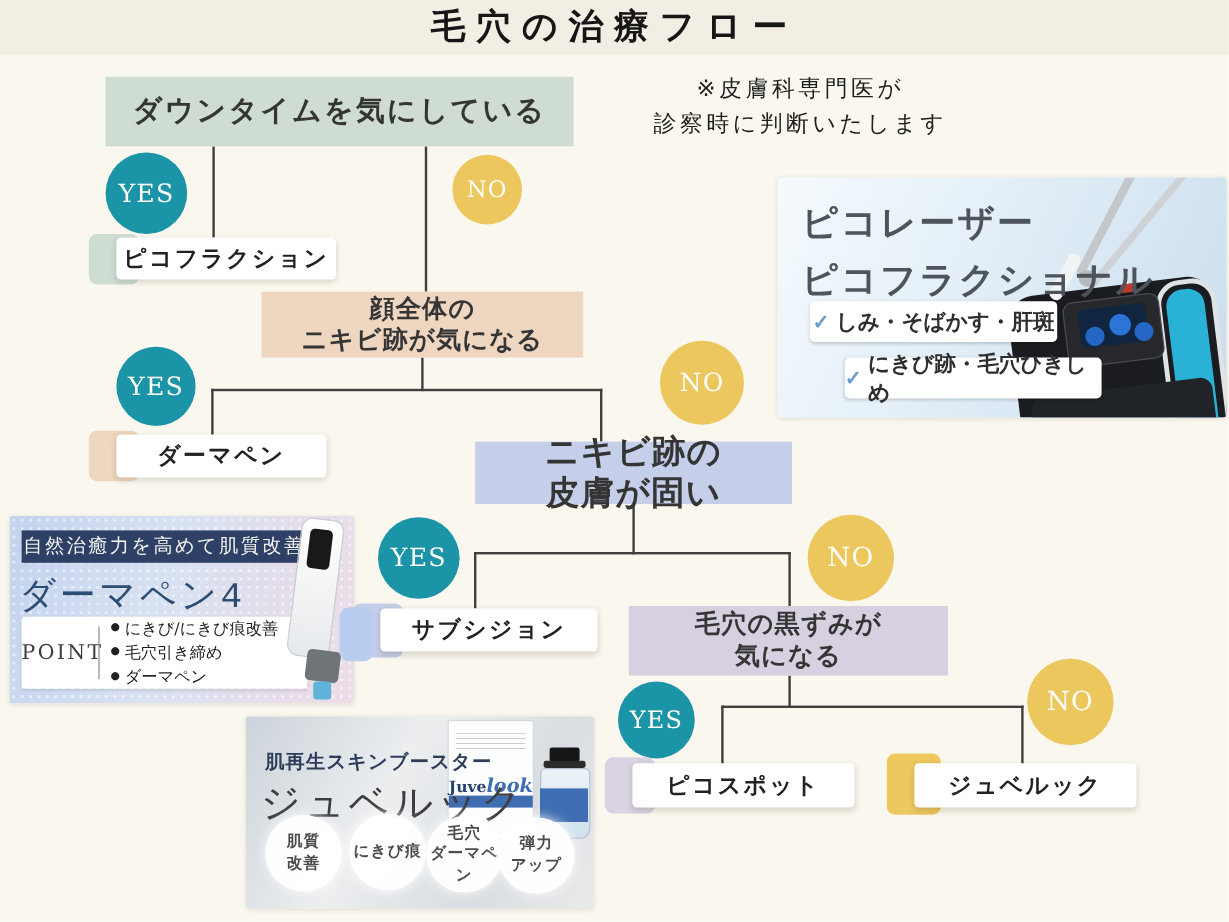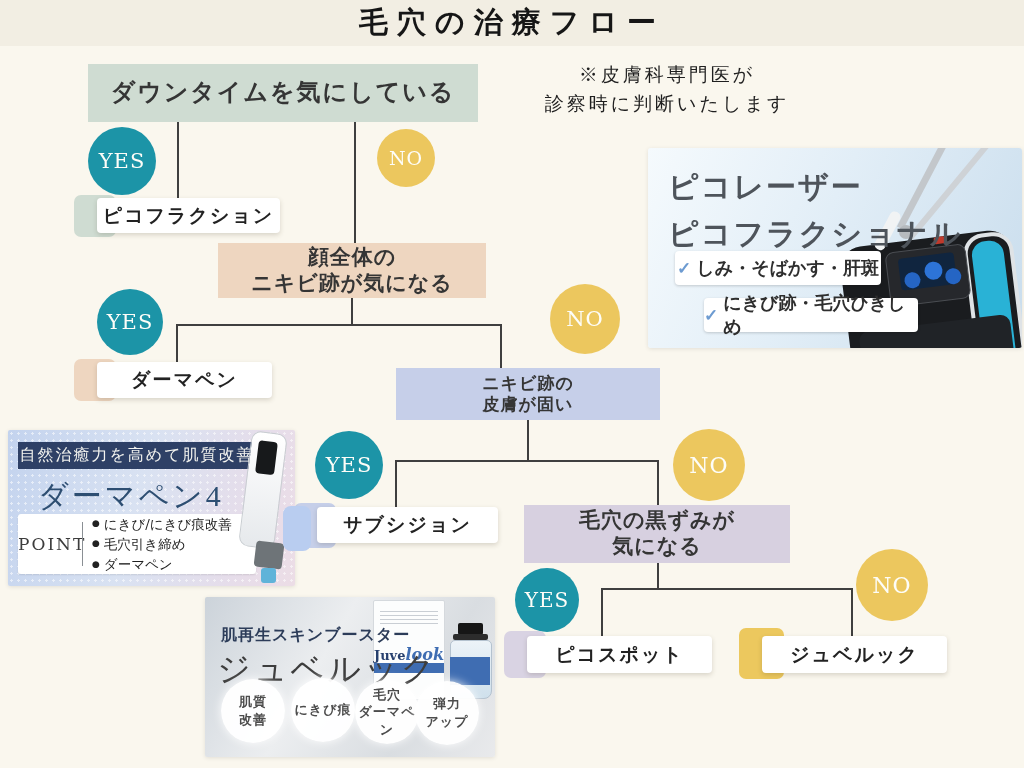--- a/index.html
+++ b/index.html
@@ -5,32 +5,32 @@
   html,body{margin:0;padding:0;}
   body{font-family:"DejaVu Sans","Liberation Sans",sans-serif;}
   .stage{position:relative;width:1024px;height:768px;background:#faf7ee;overflow:hidden;}
 
   
   .title-band{position:absolute;left:0;top:0;width:1024px;height:46px;background:#f2eee3;
     display:flex;align-items:center;justify-content:center;}
   .title-band h1{margin:0;font-size:29px;font-weight:700;color:#161616;letter-spacing:9px;}
 
   .note{position:absolute;left:512px;top:60px;width:310px;text-align:center;
-    font-size:19px;color:#1f1f1f;letter-spacing:3px;line-height:1.55;font-family:Liberation Serif, serif;}
+    font-size:19px;color:#1f1f1f;letter-spacing:3px;line-height:1.55;}
 
   
   .vl,.hl{position:absolute;background:#3f3f3f;}
   .vl{width:2px;} .hl{height:2px;}
 
   
   .decision{position:absolute;display:flex;flex-direction:column;align-items:center;justify-content:center;
     font-weight:700;color:#353535;text-align:center;line-height:1.22;}
   .d1{left:88px;top:64px;width:390px;height:58px;background:#cfdcd2;font-size:24px;letter-spacing:2px;}
   .d2{left:218px;top:243px;width:268px;height:55px;background:#eed6c0;font-size:21px;letter-spacing:1px;}
-  .d3{left:396px;top:368px;width:264px;height:52px;background:#c6cfe9;font-size:17px;letter-spacing:1px;}
+  .d3{left:396px;top:368px;width:264px;height:52px;background:#c6cfe9;font-size:28px;letter-spacing:1px;}
   .d4{left:524px;top:505px;width:266px;height:58px;background:#d7d0e0;font-size:21px;letter-spacing:1px;}
 
   
   .circle{position:absolute;border-radius:50%;display:flex;align-items:center;justify-content:center;
     font-family:"DejaVu Serif","Liberation Serif",serif;color:#fdfdf8;letter-spacing:1px;}
   .yes{background:#1c94a7;}
   .no{background:#ecc75e;}
 
   
   .accent{position:absolute;border-radius:7px;}
@@ -50,21 +50,21 @@
   .pill2{left:56px;top:150px;width:214px;height:34px;}
 
   
   .derma-card{position:absolute;left:8px;top:430px;width:287px;height:156px;overflow:hidden;border-radius:2px;
     background-image:radial-gradient(rgba(255,255,255,.55) 1px,transparent 1.4px),
       linear-gradient(105deg,#c3d3ee 0%,#d9e2f2 45%,#e6ddea 80%,#ecdde6 100%);
     background-size:7px 7px,100% 100%;box-shadow:0 1px 4px rgba(0,0,0,.10);}
   .derma-ribbon{position:absolute;left:10px;top:12px;width:238px;height:27px;background:#2e4066;
     display:flex;align-items:center;justify-content:center;color:#f4f4f0;
     font-family:Liberation Serif, serif;font-size:16px;letter-spacing:2px;}
-  .derma-title{position:absolute;left:30px;top:46px;font-family:Liberation Serif, serif;
+  .derma-title{position:absolute;left:8px;top:46px;font-family:Liberation Mono, monospace;
     font-size:30px;color:#2d4e72;letter-spacing:3px;}
   .point-box{position:absolute;left:10px;top:84px;width:238px;height:60px;background:#fff;border-radius:3px;
     display:flex;align-items:center;box-shadow:0 1px 2px rgba(0,0,0,.10);}
   .point-label{width:64px;text-align:center;font-family:"DejaVu Serif","Liberation Serif",serif;
     font-size:17px;letter-spacing:2px;color:#3c3c3c;}
   .point-div{width:1px;height:44px;background:#8a8f94;}
   .point-list{flex:1;padding-left:9px;font-family:"DejaVu Serif","Liberation Serif",serif;
     font-size:13.5px;color:#1f1f1f;line-height:1.5;}
   .point-list .row{display:flex;align-items:center;gap:4px;}
   .point-list .b{font-size:9px;color:#222;}

